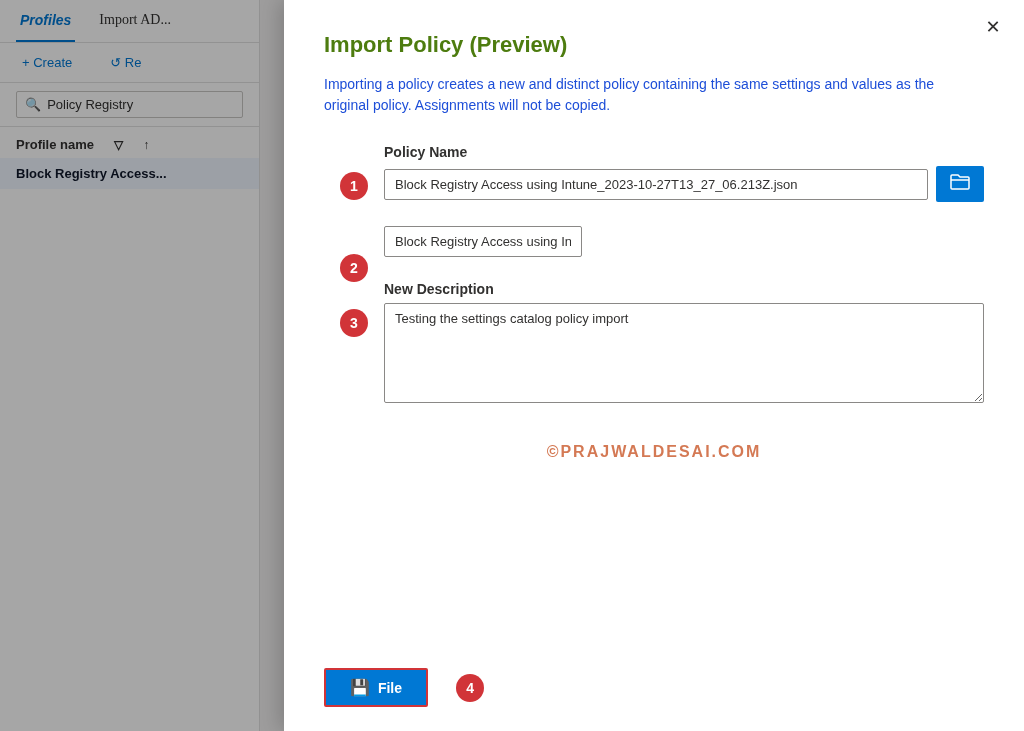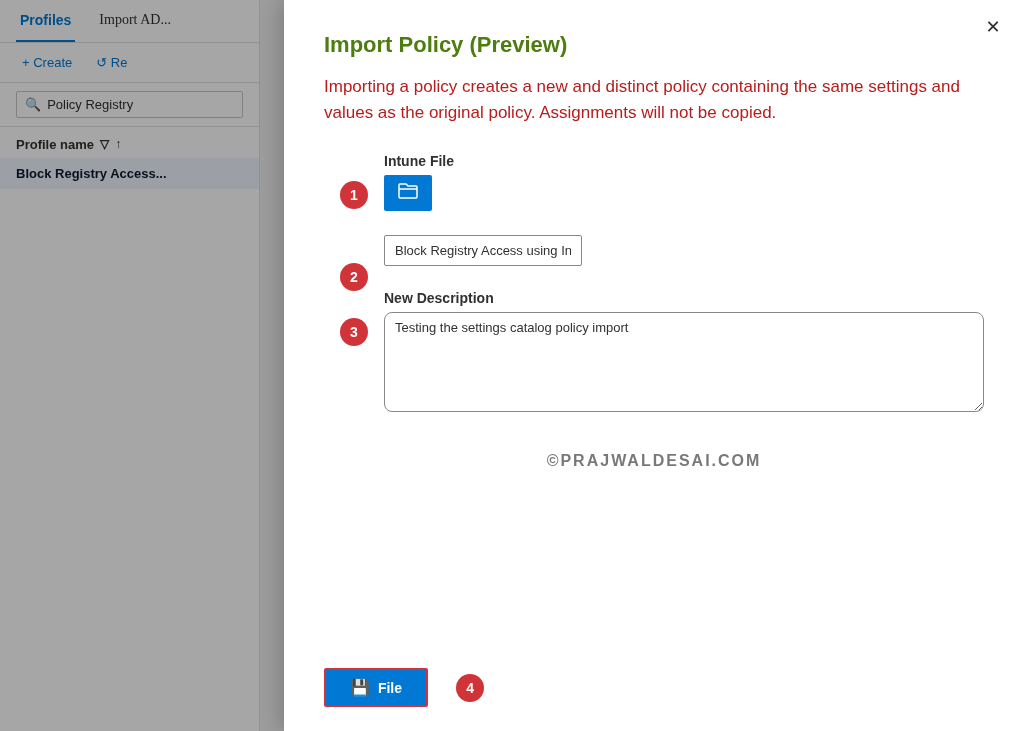--- a/index.html
+++ b/index.html
@@ -34,32 +34,33 @@
       font-size: 14px;
       color: #323130;
       cursor: pointer;
       border-bottom: 2px solid transparent;
     }
 
     .bg-tab.active {
       color: #0078d4;
       border-bottom: 2px solid #0078d4;
       font-weight: 600;
+      font-style: italic;
     }
 
     .bg-tab.truncated {
       color: #323130;
       font-family: Liberation Serif, serif;
     }
 
     .bg-toolbar {
       display: flex;
       align-items: center;
       padding: 8px 16px;
-      gap: 12px;
+      gap: 26px;
       border-bottom: 1px solid #e0e0e0;
     }
 
     .bg-btn {
       display: flex;
       align-items: center;
       gap: 4px;
       font-size: 13px;
       color: #0078d4;
       cursor: pointer;
@@ -83,22 +84,22 @@
       padding: 5px 8px;
       font-size: 13px;
       display: flex;
       align-items: center;
       gap: 6px;
       color: #323130;
     }
 
     .bg-profile-header {
       display: flex;
-      align-items: flex-start;
-      gap: 6px;
+      align-items: flex-end;
+      gap: 20px;
       padding: 10px 16px 6px;
       font-size: 13px;
       font-weight: 600;
       color: #323130;
     }
 
     .bg-profile-item {
       padding: 8px 16px;
       font-size: 13px;
       color: #0f172a;
@@ -156,22 +157,22 @@
     }
 
     .modal-title {
       font-size: 22px;
       font-weight: 700;
       color: #4d7c0f;
       margin-bottom: 16px;
     }
 
     .modal-description {
-      font-size: 17px;
-      color: #b91c1c;
+      font-size: 14px;
+      color: #1d4ed8;
       line-height: 1.5;
       margin-bottom: 28px;
       max-width: 640px;
     }
 
     .field-group {
       margin-bottom: 24px;
     }
 
     .field-label {
@@ -216,35 +217,35 @@
       display: flex;
       align-items: center;
       justify-content: center;
       width: 48px;
       height: 36px;
     }
 
     .field-textarea {
       width: 100%;
       border: 1px solid #8a8886;
-      border-radius: 8px;
+      border-radius: 2px;
       padding: 7px 10px;
       font-size: 13px;
       color: #323130;
       background: #fff;
       resize: vertical;
       min-height: 100px;
       font-family: inherit;
       outline: none;
     }
 
     
     .watermark {
       text-align: center;
-      color: #404040;
+      color: #c2410c;
       font-size: 16px;
       font-weight: 600;
       letter-spacing: 2px;
       padding: 12px 0;
       opacity: 0.7;
     }
 
     
     .modal-footer {
       padding: 16px 40px 24px;
@@ -340,22 +341,23 @@
 
   <div class="modal-content">
     <div class="modal-title">Import Policy (Preview)</div>
     <div class="modal-description">Importing a policy creates a new and distinct policy containing the same settings and values as the original policy. Assignments will not be copied.</div>
 
     <div class="fields-container">
 
       <div class="step-field">
         <div class="step-num">1</div>
         <div class="field-group">
-          <div class="field-label">Intune File</div>
+          <div class="field-label">Policy Name</div>
           <div class="field-row">
+            <input class="field-input" type="text" readonly="" value="Block Registry Access using Intune_2023-10-27T13_27_06.213Z.json" style="">
             <button class="file-btn">
               <span>
                 <svg width="20" height="18" viewBox="0 0 20 18" fill="none" xmlns="http://www.w3.org/2000/svg">
                   <path d="M1 3C1 2.44772 1.44772 2 2 2H8L10 4H18C18.5523 4 19 4.44772 19 5V15C19 15.5523 18.5523 16 18 16H2C1.44772 16 1 15.5523 1 15V3Z" stroke="white" stroke-width="1.5" fill="none"></path>
                   <path d="M1 7H19" stroke="white" stroke-width="1.5"></path>
                 </svg>
               </span>
             </button>
           </div>
         </div>

